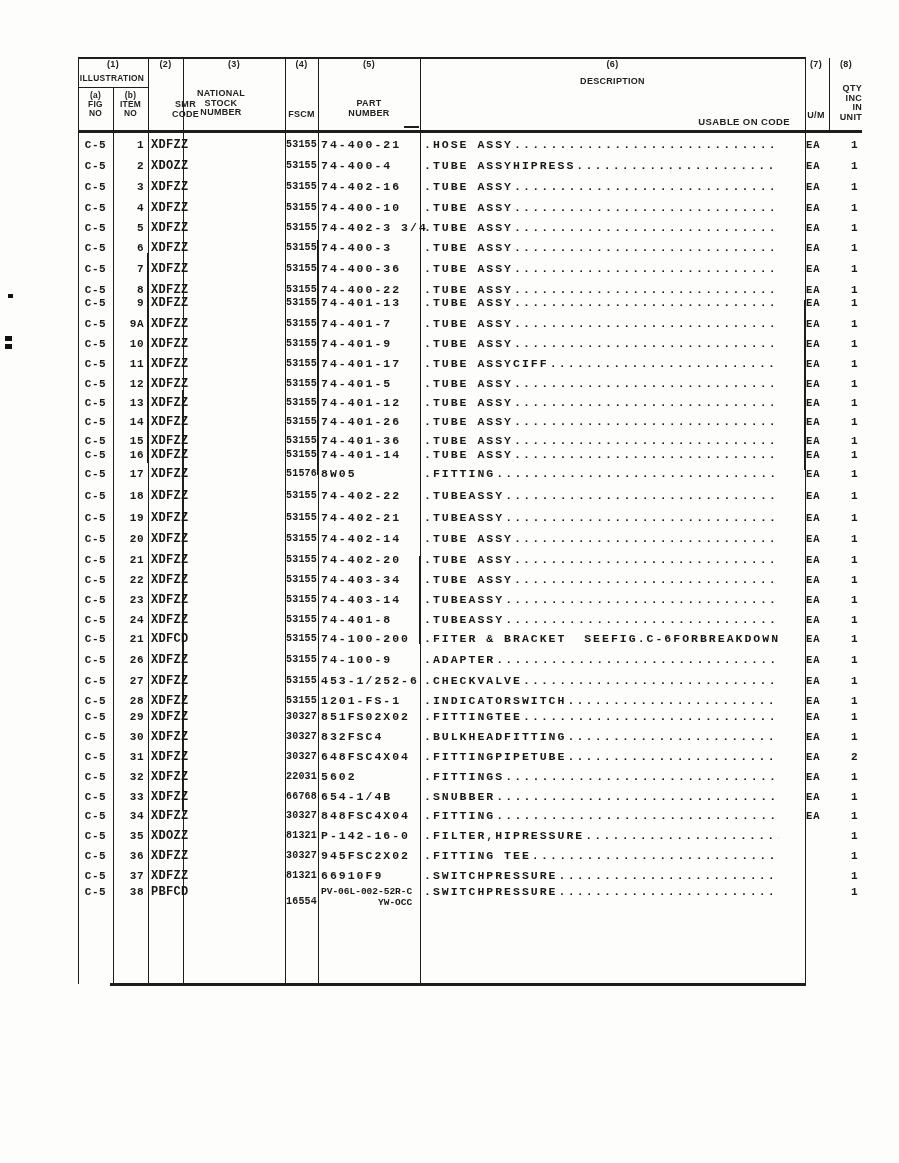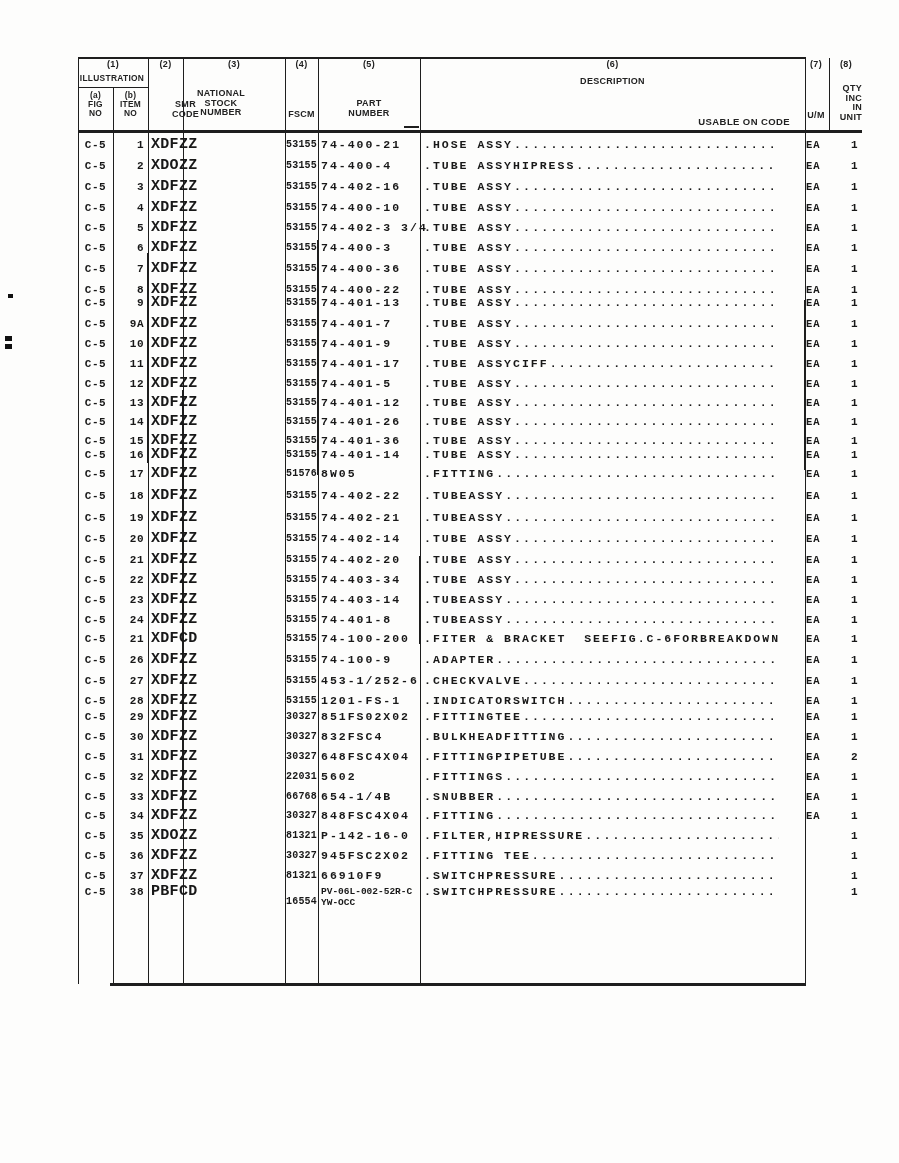--- a/index.html
+++ b/index.html
@@ -11,23 +11,23 @@
   .hdr{position:absolute;font-family:"Liberation Sans",sans-serif;font-weight:bold;color:#222;
        font-size:9px;line-height:9.5px;letter-spacing:.3px;text-align:center;white-space:pre-line;}
   .hdr-sm{font-size:8.4px;line-height:9px;}
   .usable{font-size:9.5px;letter-spacing:.4px;text-align:right;}
   
   .row{position:absolute;left:0;width:899px;height:16px;}
   .cell{position:absolute;top:0;line-height:12px;}
   .mono{font-family:"Liberation Mono","DejaVu Sans Mono",monospace;font-weight:700;color:#181818;}
   .fig {left:79px;width:33px;text-align:center;font-size:11px;letter-spacing:.5px;}
   .item{left:110px;width:34px;text-align:right;font-size:11px;letter-spacing:.5px;}
-  .smr {left:151px;font-size:15px;letter-spacing:.3px;}
+  .smr {left:151px;font-size:12px;letter-spacing:.3px;}
   .fscm{left:286px;width:31px;font-size:10px;letter-spacing:.2px;}
-  .part{left:321px;font-size:11.5px;letter-spacing:2px;white-space:pre;}
+  .part{left:321px;font-size:11.5px;letter-spacing:2px;white-space:pre;text-align:right;}
   .part-sm{font-size:9.5px;letter-spacing:0;line-height:11px;}
   .desc-cell{left:424px;width:373px;display:flex;align-items:baseline;}
   .desc{white-space:pre;font-size:11.5px;letter-spacing:2px;}
   .leader{flex:1;overflow:hidden;white-space:pre;font-size:11.5px;letter-spacing:2.2px;
           margin-right:18px;margin-left:1px;}
   .um  {left:806px;font-size:10.5px;letter-spacing:1px;}
   .qty {left:832px;width:26px;text-align:right;font-size:11px;letter-spacing:.5px;}
   .mark{position:absolute;background:#111;}
 </style>
 </head>

